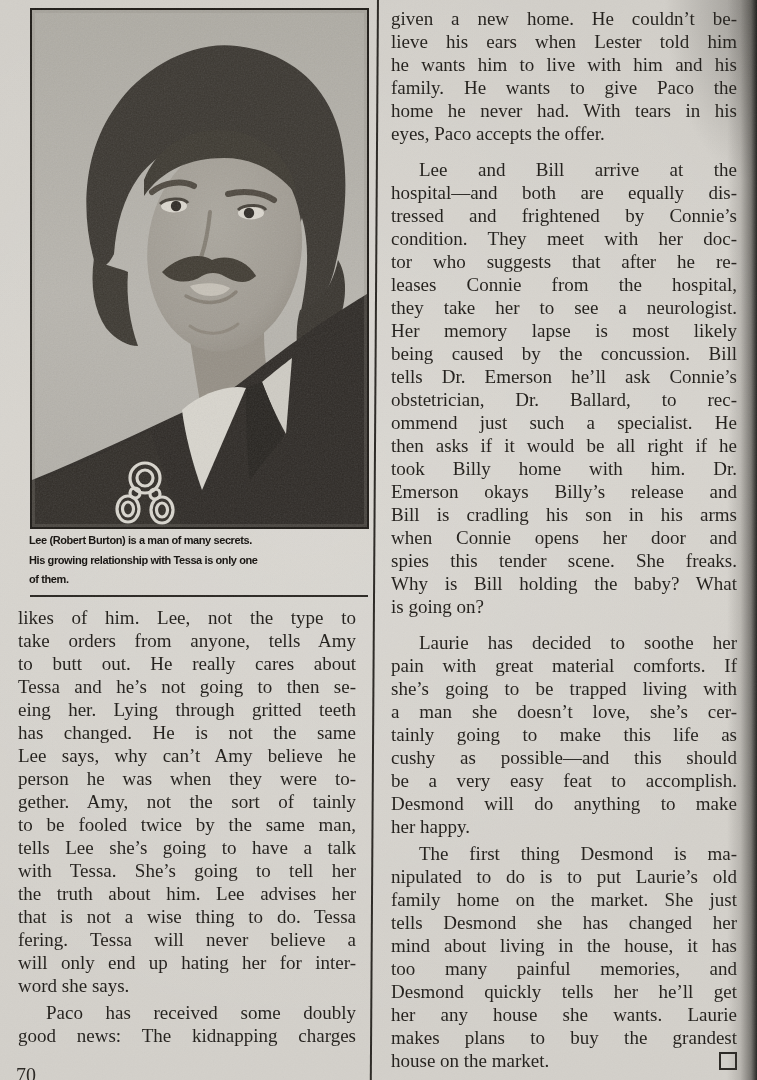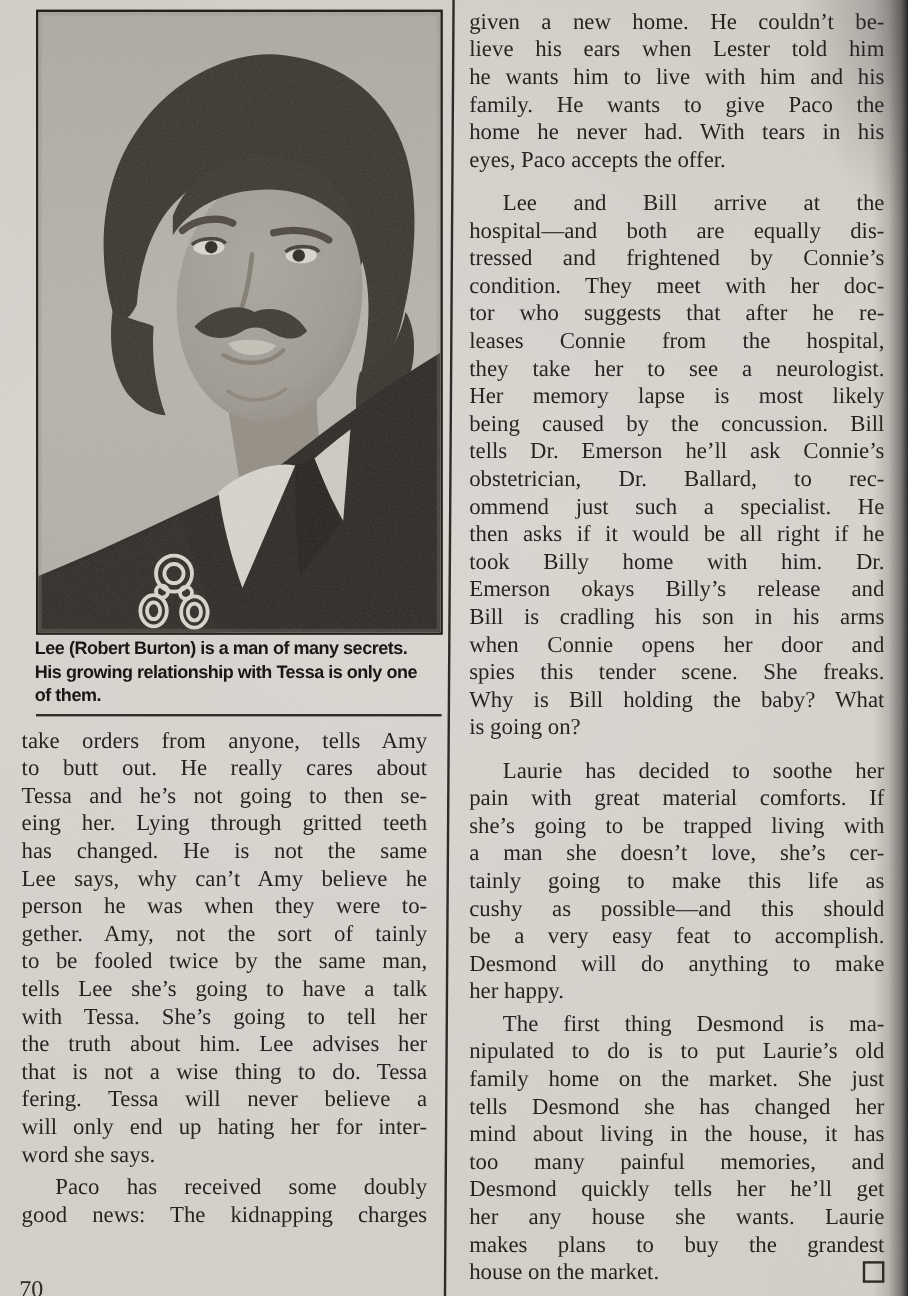--- a/index.html
+++ b/index.html
@@ -21,36 +21,36 @@
     width:335px;height:517px;
     border:2px solid #211e1a;
     box-sizing:content-box;
     background:#b4b1aa;
   }
   .photo svg{display:block;}
   
   .caption{
     position:absolute;left:29px;top:531px;width:348px;
     font-family:"Liberation Sans", sans-serif;
-    font-weight:700;font-size:15px;line-height:19.5px;
+    font-weight:700;font-size:11px;line-height:19.5px;
     letter-spacing:-0.4px;color:#15120f;
   }
   .caption-rule{
     position:absolute;left:30px;top:595px;width:338px;height:2px;
     background:#2c2924;
   }
   
   .col{position:absolute;font-size:19px;line-height:23px;}
   .col-left{left:18px;top:606px;width:338px;}
   .col-right{left:391px;top:7px;width:346px;}
   .para{margin:0;}
   .line{white-space:nowrap;}
   .line.just{text-align:justify;text-align-last:justify;text-justify:inter-word;}
   .line.first-indent{padding-left:28px;}
-  .line.endline{display:flex;justify-content:space-between;align-items:center;}
+  .line.endline{display:flex;justify-content:space-between;align-items:flex-end;}
   .end-square{
     display:inline-block;width:14px;height:14px;
     border:2px solid #2a2723;background:transparent;
     margin-bottom:2px;
   }
   .divider{
     position:absolute;left:377px;top:-4px;width:2px;height:1090px;
     background:#2b2824;
     transform:rotate(0.38deg);
     transform-origin:top center;
@@ -166,20 +166,21 @@
 
   <div class="caption" id="caption">
       <div>Lee (Robert Burton) is a man of many secrets.</div>
       <div>His growing relationship with Tessa is only one</div>
       <div>of them.</div>
     </div>
   <div class="caption-rule"></div>
 
   <div class="col col-left" id="col-left">
       <div class="para">
+        <div class="line just">likes of him. Lee, not the type to</div>
         <div class="line just">take orders from anyone, tells Amy</div>
         <div class="line just">to butt out. He really cares about</div>
         <div class="line just">Tessa and he’s not going to then se-</div>
         <div class="line just">eing her. Lying through gritted teeth</div>
         <div class="line just">has changed. He is not the same</div>
         <div class="line just">Lee says, why can’t Amy believe he</div>
         <div class="line just">person he was when they were to-</div>
         <div class="line just">gether. Amy, not the sort of tainly</div>
         <div class="line just">to be fooled twice by the same man,</div>
         <div class="line just">tells Lee she’s going to have a talk</div>

